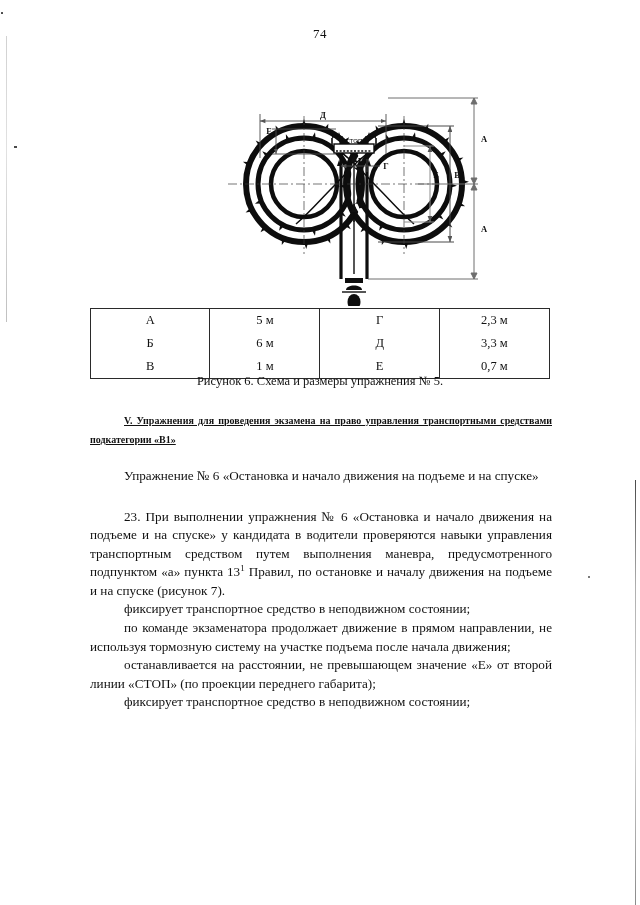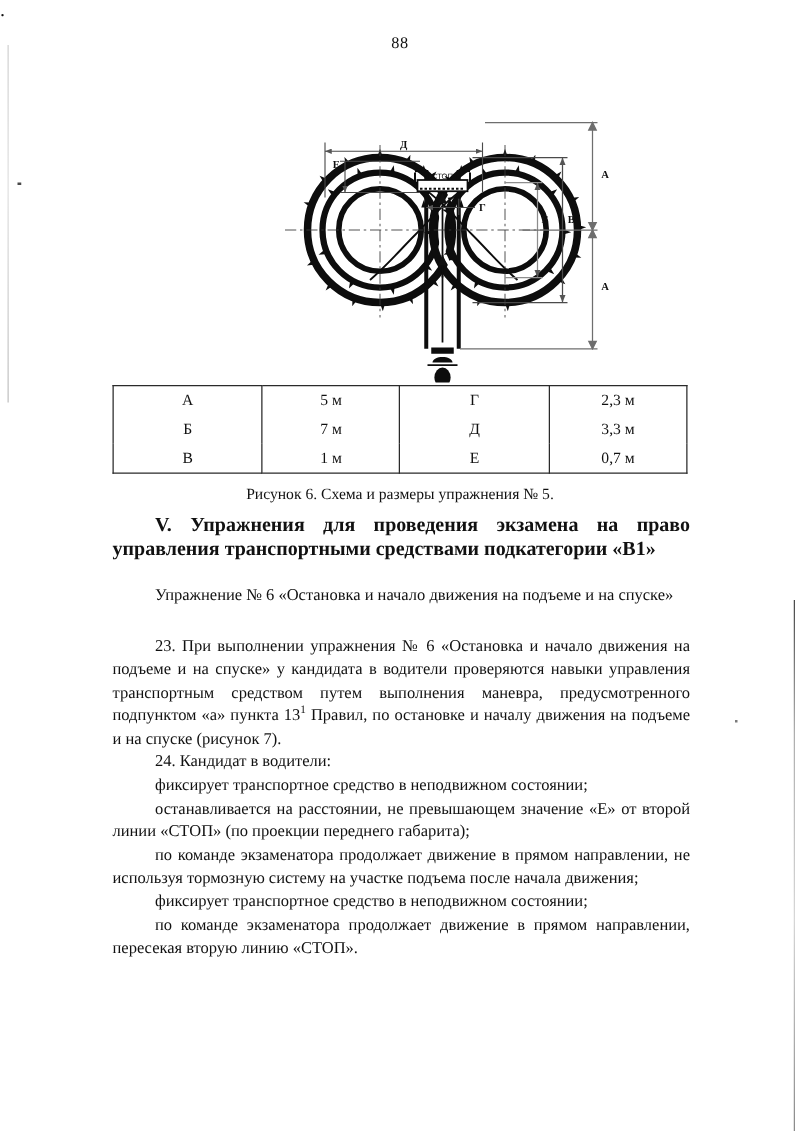--- a/index.html
+++ b/index.html
@@ -81,39 +81,40 @@
   }
   .dim-table td.label { width: 26%; }
   .dim-table td.value { width: 24%; text-align: center; }
   .dim-table tr td { border-top: none; border-bottom: none; }
   .dim-table tr:first-child td { border-top: 1px solid #2a2a2a; }
   .dim-table tr:last-child td { border-bottom: 1px solid #2a2a2a; }
 
   .fig-caption {
     position: absolute;
     left: 0; right: 0;
-    top: 388px;
+    top: 374px;
     text-align: center;
     font-size: 12.5px;
   }
 
   
   .doc-body {
     position: absolute;
     left: 90px;
     top: 412px;
     width: 462px;
   }
   .h-sec {
     font-weight: bold;
-    font-size: 16px;
+    font-size: 10px;
     line-height: 18.5px;
     text-align: justify;
     text-indent: 34px;
     margin: 0 0 18px 0;
+    text-decoration: underline;
   }
   .h-sub {
     font-weight: normal;
     font-size: 13.2px;
     line-height: 18.5px;
     text-align: justify;
     text-indent: 34px;
     margin: 0 0 22px 0;
   }
   .para {
@@ -126,21 +127,21 @@
   sup { font-size: 9px; vertical-align: super; line-height: 0; }
 </style>
 </head>
 <body>
 
 <div class="scan-edge-left"></div>
 <div class="scan-edge-right"></div>
 <div class="scan-speck-left"></div>
 <div class="scan-speck-right"></div>
 
-<div class="page-number">88</div>
+<div class="page-number">74</div>
 
 <div class="figure-wrap">
   <svg width="266" height="252" viewBox="0 0 266 252" xmlns="http://www.w3.org/2000/svg">
     <defs>
       <marker id="ar" markerWidth="7" markerHeight="7" refX="6" refY="2.4" orient="auto">
         <path d="M0,0 L6,2.4 L0,4.8 z" fill="#555"></path>
       </marker>
       <marker id="arS" markerWidth="7" markerHeight="7" refX="0" refY="2.4" orient="auto">
         <path d="M6,0 L0,2.4 L6,4.8 z" fill="#555"></path>
       </marker>
@@ -413,21 +414,21 @@
 <table class="dim-table">
   <tbody>
     <tr>
       <td class="label">А</td>
       <td class="value">5 м</td>
       <td class="label">Г</td>
       <td class="value">2,3 м</td>
     </tr>
     <tr>
       <td class="label">Б</td>
-      <td class="value">7 м</td>
+      <td class="value">6 м</td>
       <td class="label">Д</td>
       <td class="value">3,3 м</td>
     </tr>
     <tr>
       <td class="label">В</td>
       <td class="value">1 м</td>
       <td class="label">Е</td>
       <td class="value">0,7 м</td>
     </tr>
   </tbody>
@@ -437,21 +438,19 @@
 <div class="fig-caption">Рисунок 6. Схема и размеры упражнения № 5.</div>
 
 <div class="doc-body">
 
   <p class="h-sec">V. Упражнения для проведения экзамена на право управления транспортными средствами подкатегории «В1»</p>
 
   <p class="h-sub">Упражнение № 6 «Остановка и начало движения на подъеме и на спуске»</p>
 
   <p class="para"><span>23. При выполнении упражнения № 6 «Остановка и начало движения на подъеме и на спуске» у кандидата в водители проверяются навыки управления транспортным средством путем выполнения маневра, предусмотренного подпунктом «а» пункта 13</span><sup>1</sup><span> Правил, по остановке и началу движения на подъеме и на спуске (рисунок 7).</span></p>
 
-  <p class="para">24. Кандидат в водители:</p>
 
   <p class="para">фиксирует транспортное средство в неподвижном состоянии;</p>
+  <p class="para">по команде экзаменатора продолжает движение в прямом направлении, не используя тормозную систему на участке подъема после начала движения;</p>
   <p class="para">останавливается на расстоянии, не превышающем значение «Е» от второй линии «СТОП» (по проекции переднего габарита);</p>
-  <p class="para">по команде экзаменатора продолжает движение в прямом направлении, не используя тормозную систему на участке подъема после начала движения;</p>
   <p class="para">фиксирует транспортное средство в неподвижном состоянии;</p>
-  <p class="para">по команде экзаменатора продолжает движение в прямом направлении, пересекая вторую линию «СТОП».</p>
 
 </div>
 
 </body></html>

